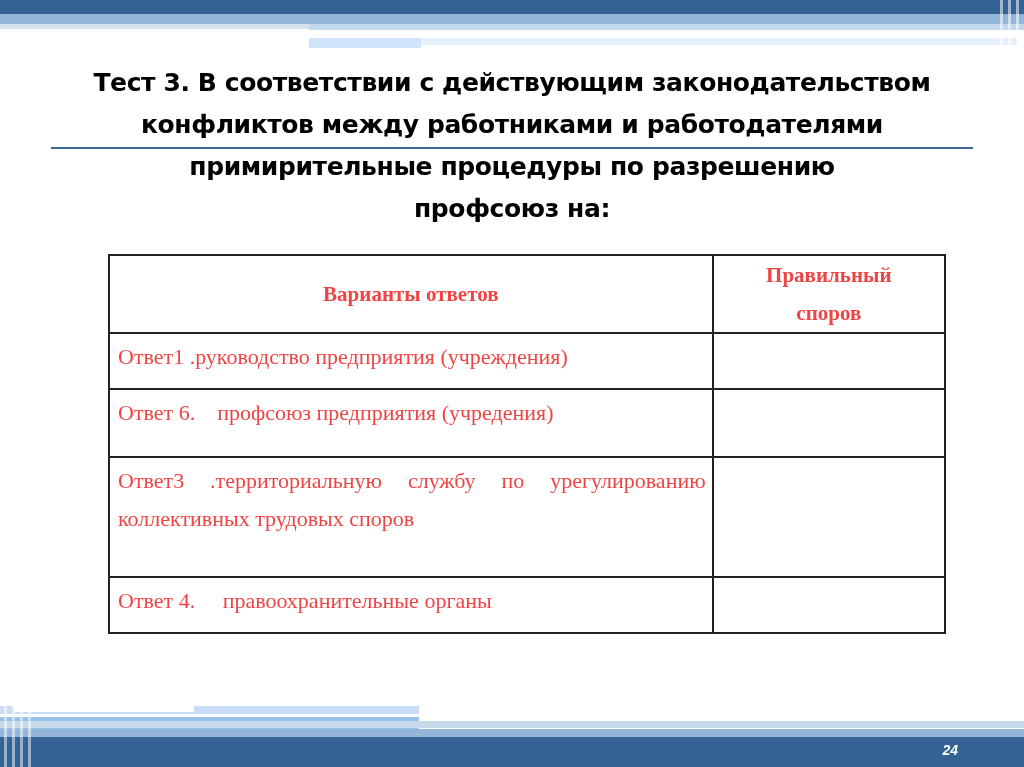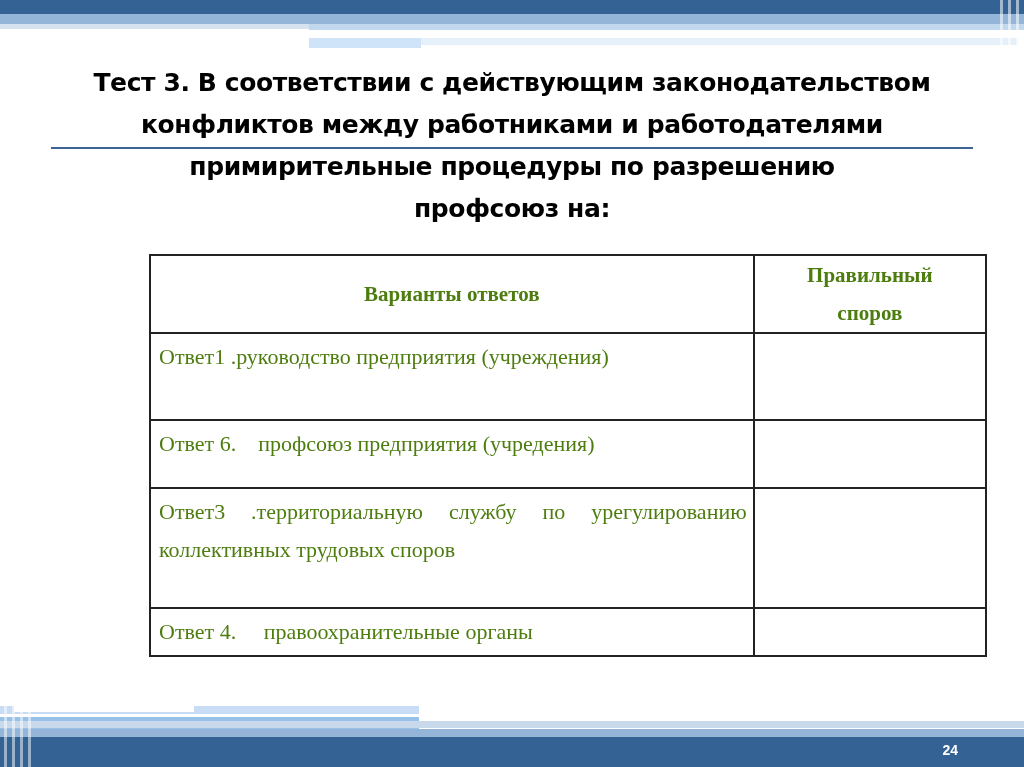--- a/index.html
+++ b/index.html
@@ -25,59 +25,59 @@
     .b4 { left: 0; top: 717px; width: 419px; height: 12px; background: #98c1ea; }
     .b5 { left: 75px; top: 714px; width: 344px; height: 3px; background: #ffffff; }
     .b6 { left: 0; top: 706px; width: 419px; height: 8px; background: #c8ddf5; }
     .b7 { left: 14px; top: 706px; width: 180px; height: 6px; background: #ffffff; }
     .bv { top: 706px; width: 3px; height: 61px; background: rgba(255,255,255,0.5); }
 
     .page-number {
       position: absolute; right: 66px; top: 742px;
       color: #ffffff; font-size: 14px; font-weight: bold;
       font-family: "Liberation Sans", sans-serif;
+      font-style: italic;
     }
 
     .title {
       position: absolute; left: 51px; top: 62px; width: 922px;
       text-align: center; color: #000000;
       font-family: "DejaVu Sans", sans-serif;
       font-weight: bold; font-size: 25px; line-height: 42px;
       letter-spacing: -0.4px;
     }
     .title .line { display: block; white-space: nowrap; }
     .divider {
       position: absolute; left: 51px; top: 147px; width: 922px; height: 2px;
       background: #3d6494;
     }
 
     table.answers {
       position: absolute; left: 108px; top: 254px;
       width: 838px; border-collapse: collapse;
-      font-family: "Liberation Serif", serif; color: #4d7c0f;
+      font-family: "Liberation Serif", serif; color: #ef4444;
       font-size: 22px;
-      margin-left: 41px;
     }
     table.answers td, table.answers th {
       border: 2px solid #222; vertical-align: top; padding: 0;
     }
     table.answers th {
       font-weight: bold; font-size: 21px; line-height: 38px;
       vertical-align: middle; text-align: center;
     }
     .col-a { width: 604px; }
     .col-b { width: 232px; }
     .cell-text {
       padding: 4px 6px 0 8px; line-height: 38px; text-align: justify;
       text-align-last: left;
     }
-    .row-h1 { height: 87px; padding-left: 36px; }
+    .row-h1 { height: 56px; padding-left: 36px; }
     .row-h2 { height: 68px; }
     .row-h3 { height: 120px; }
-    .row-h4 { height: 48px; }
+    .row-h4 { height: 56px; }
     .head-row { height: 78px; }
   </style>
 </head>
 <body>
 
 <div class="bar t1"></div>
 <div class="bar t2"></div>
 <div class="bar t3"></div>
 <div class="bar t4"></div>
 <div class="bar t5"></div>

